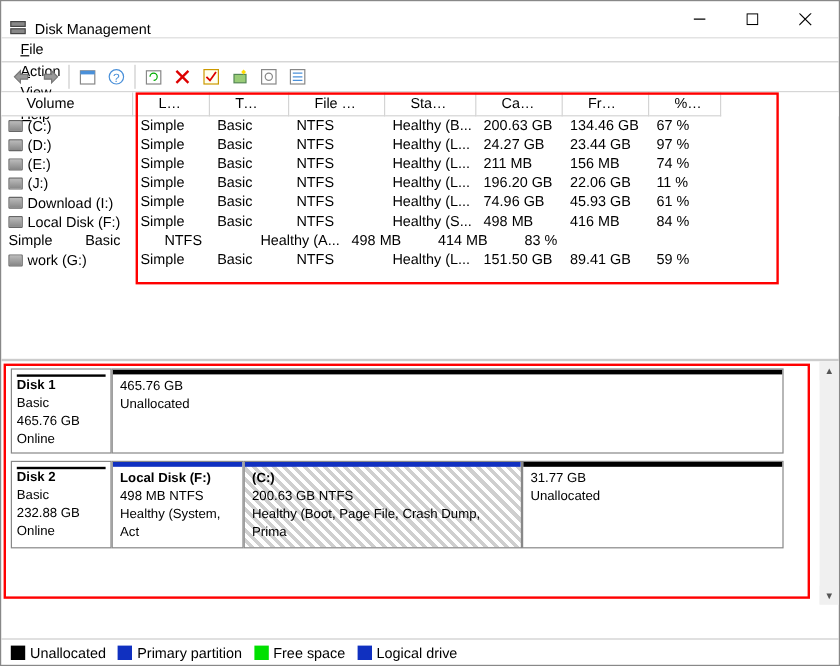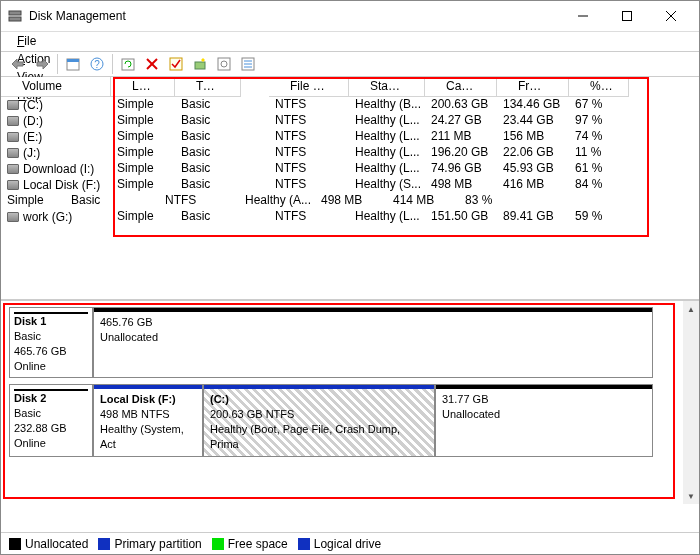--- a/index.html
+++ b/index.html
@@ -1,19 +1,19 @@
 <!DOCTYPE html>
 <html><head>
 <meta charset="utf-8">
 <style>
 * { box-sizing: border-box; margin: 0; padding: 0; }
 body { font-family: "Segoe UI", Tahoma, sans-serif; font-size: 12px; background: #fff; width: 700px; height: 555px; overflow: hidden; position: relative; border: 1px solid #888; }
 
 
-.titlebar { height: 30px; display: flex; align-items: center; padding: 0 6px; }
+.titlebar { height: 30px; display: flex; align-items: flex-end; padding: 0 6px; }
 .titlebar .icon { width: 16px; height: 16px; margin-right: 6px; }
 .titlebar .title { flex: 1; font-size: 12px; }
 .winbtns { display: flex; }
 .winbtn { width: 44px; height: 30px; display: flex; align-items: center; justify-content: center; }
 
 
 .menubar { height: 20px; display: flex; padding: 0 6px 0 8px; border-top: 1px solid #ddd; flex-direction: column; }
 .menuitem { padding: 2px 8px; font-size: 12px; }
 .menuitem u { text-decoration: underline; }
 
@@ -27,21 +27,21 @@
 .volheader { display: flex; height: 20px; background: #fff; }
 .volheader .hcell { border-right: 1px solid #d4d4d4; border-bottom: 1px solid #d4d4d4; padding: 2px 21px; font-size: 12px; overflow: hidden; white-space: nowrap; text-overflow: ellipsis; }
 .volbody { position: relative; }
 .vrow { display: flex; height: 16px; }
 .vcell { padding: 0 6px; font-size: 12px; overflow: hidden; white-space: nowrap; }
 .vcell.first { display: flex; align-items: center; gap: 4px; }
 .driveicon { width: 12px; height: 10px; background: linear-gradient(#bbb,#888); border: 1px solid #666; border-radius: 1px; flex-shrink: 0; }
 .redbox1 { position: absolute; border: 2px solid red; pointer-events: none; }
 
 
-.c0 { width: 110px; } .c1 { width: 64px; } .c2 { width: 66px; } .c3 { width: 80px; margin-left: 28px; } .c4 { width: 76px; } .c5 { width: 72px; } .c6 { width: 72px; } .c7 { width: 60px; }
+.c0 { width: 110px; } .c1 { width: 64px; } .c2 { width: 66px; } .c3 { width: 80px; } .c4 { width: 76px; } .c5 { width: 72px; } .c6 { width: 72px; } .c7 { width: 60px; }
 
 
 .diskpane { position: relative; height: 203px; overflow: hidden; }
 .scrollgutter { position: absolute; right: 0; top: 0; width: 16px; height: 100%; background: #f0f0f0; }
 .scrollarrow { position: absolute; right: 0; width: 16px; height: 16px; background: #f0f0f0; display: flex; align-items: center; justify-content: center; font-size: 8px; color: #555; }
 .diskrow { display: flex; margin: 6px 0 6px 8px; }
 .diskinfo { width: 84px; border: 1px solid #888; padding: 4px; font-size: 11px; line-height: 1.35; }
 .diskbar { border-top: 2px solid #000; }
 .diskmap { flex: 1; display: flex; margin-right: 20px; }
 .partition { border: 1px solid #888; padding: 4px 6px; font-size: 11px; line-height: 1.35; overflow: hidden; }

